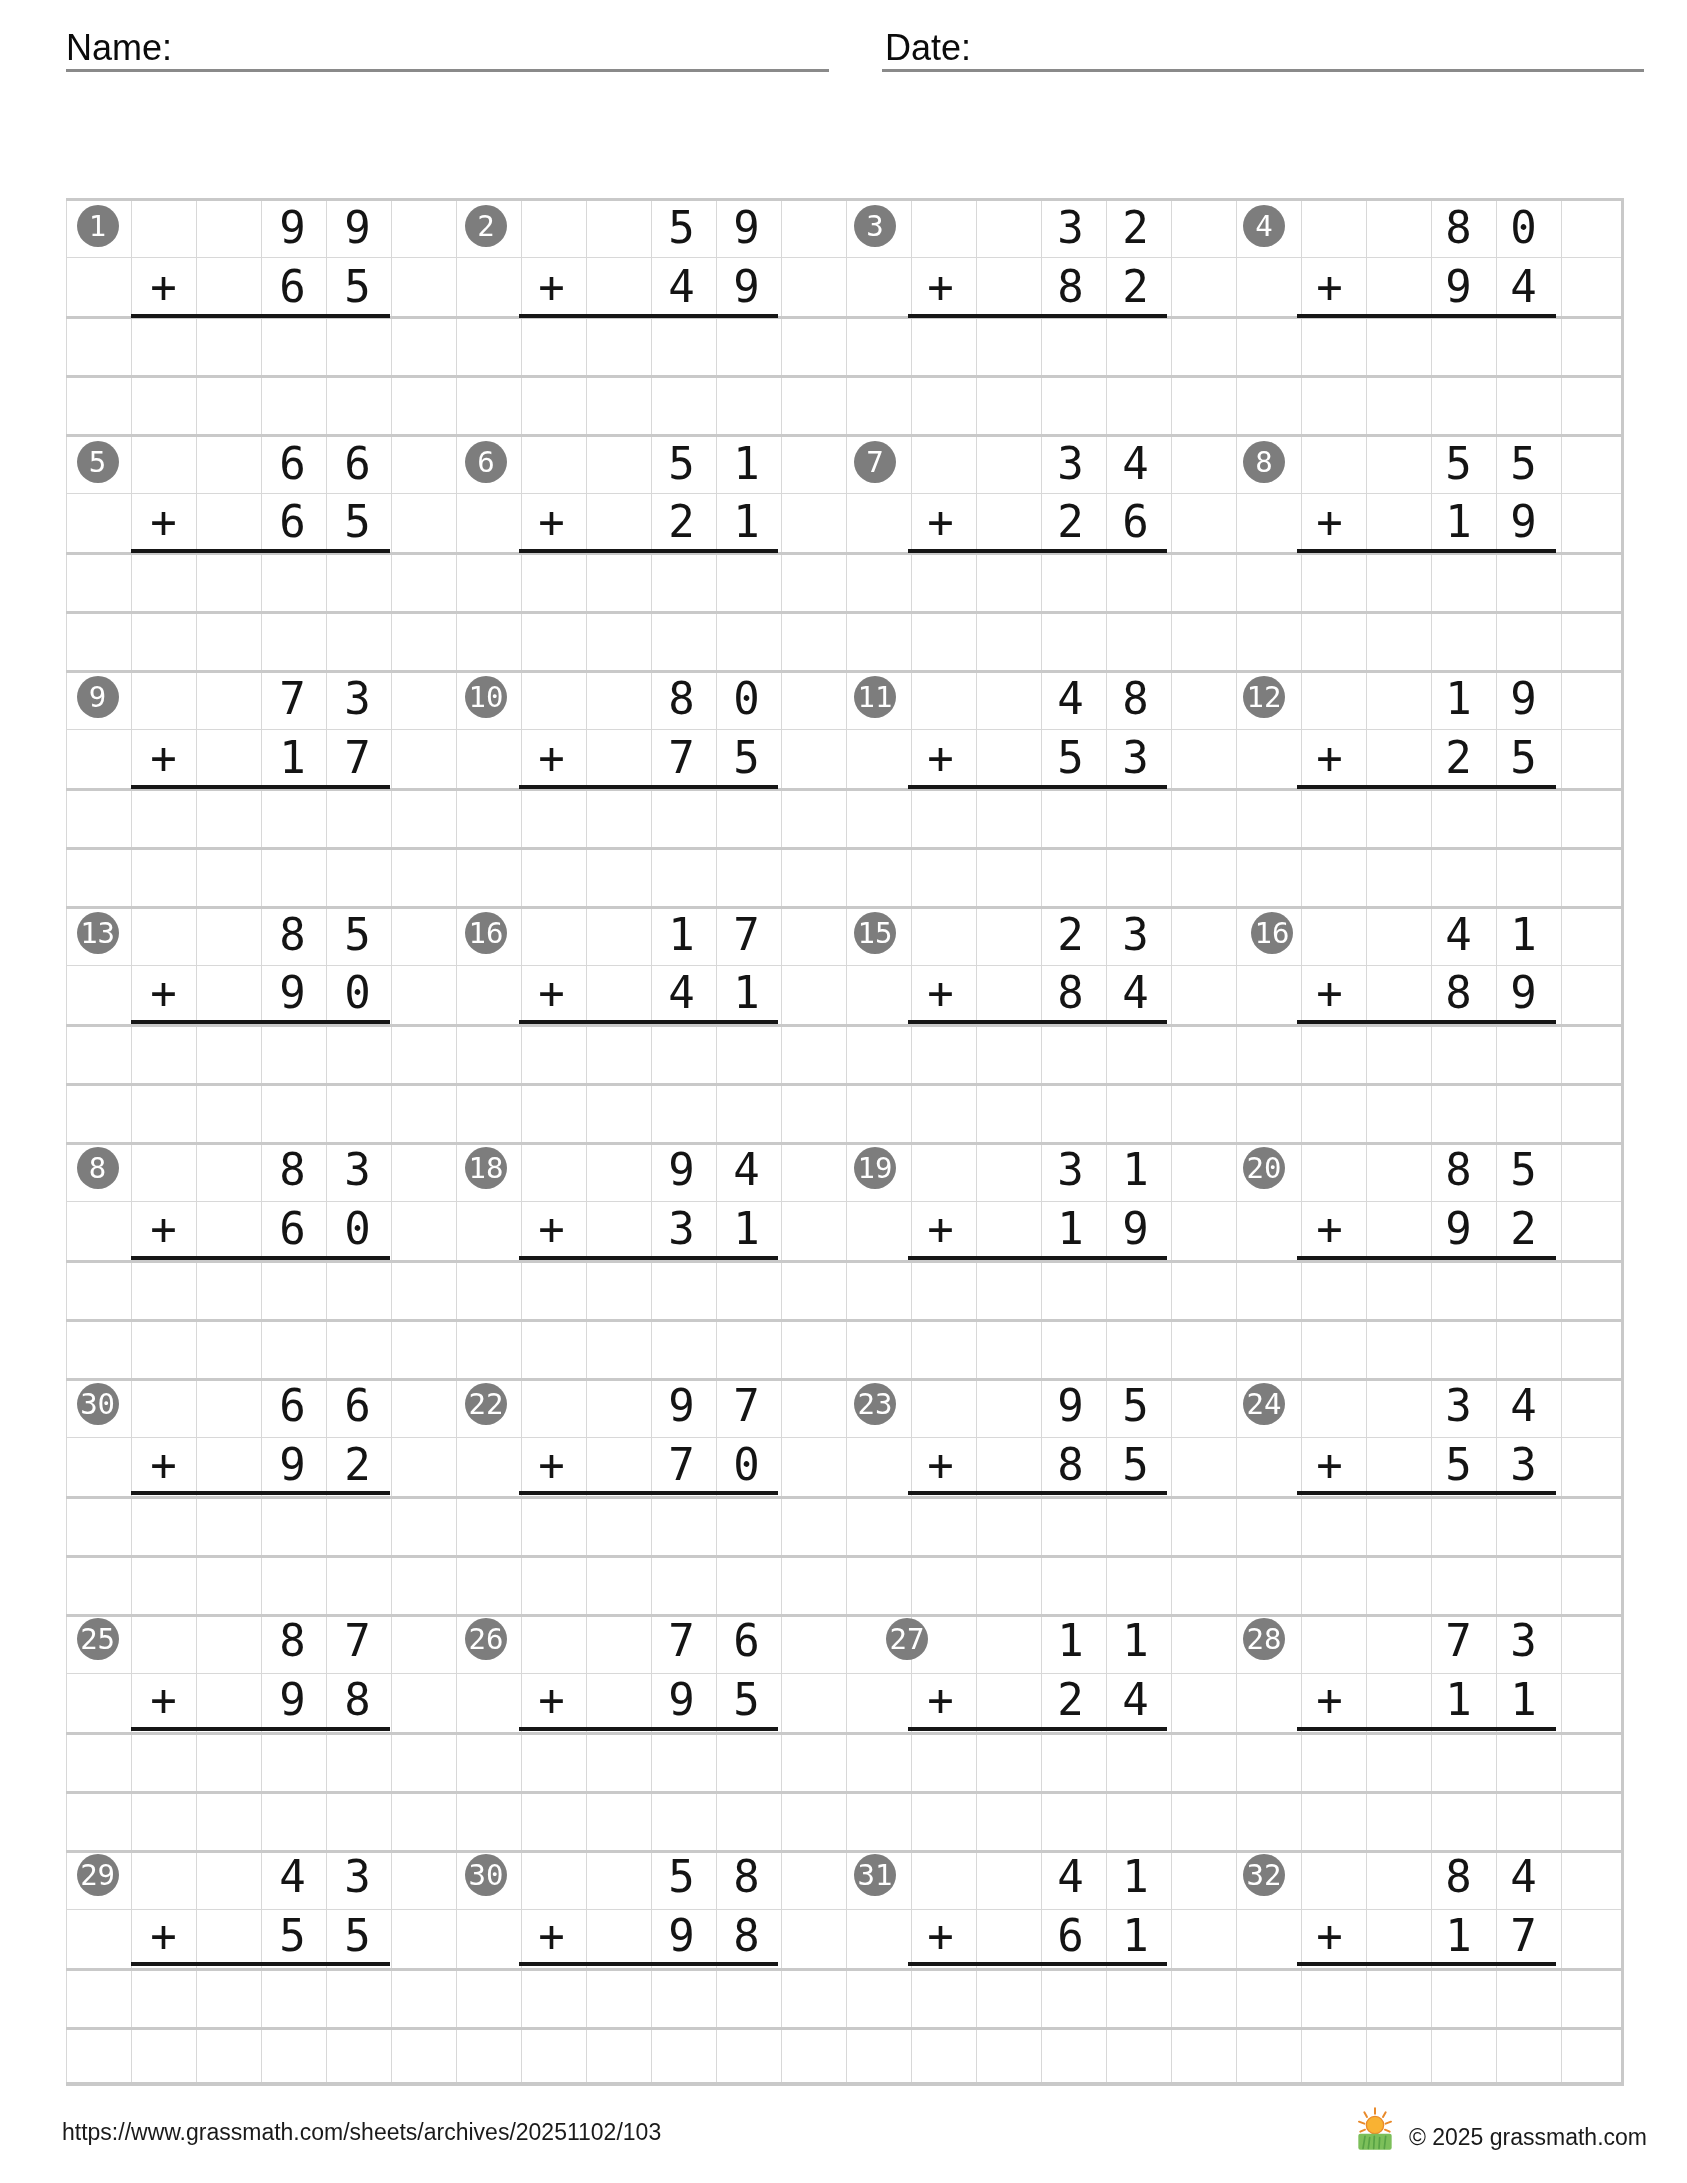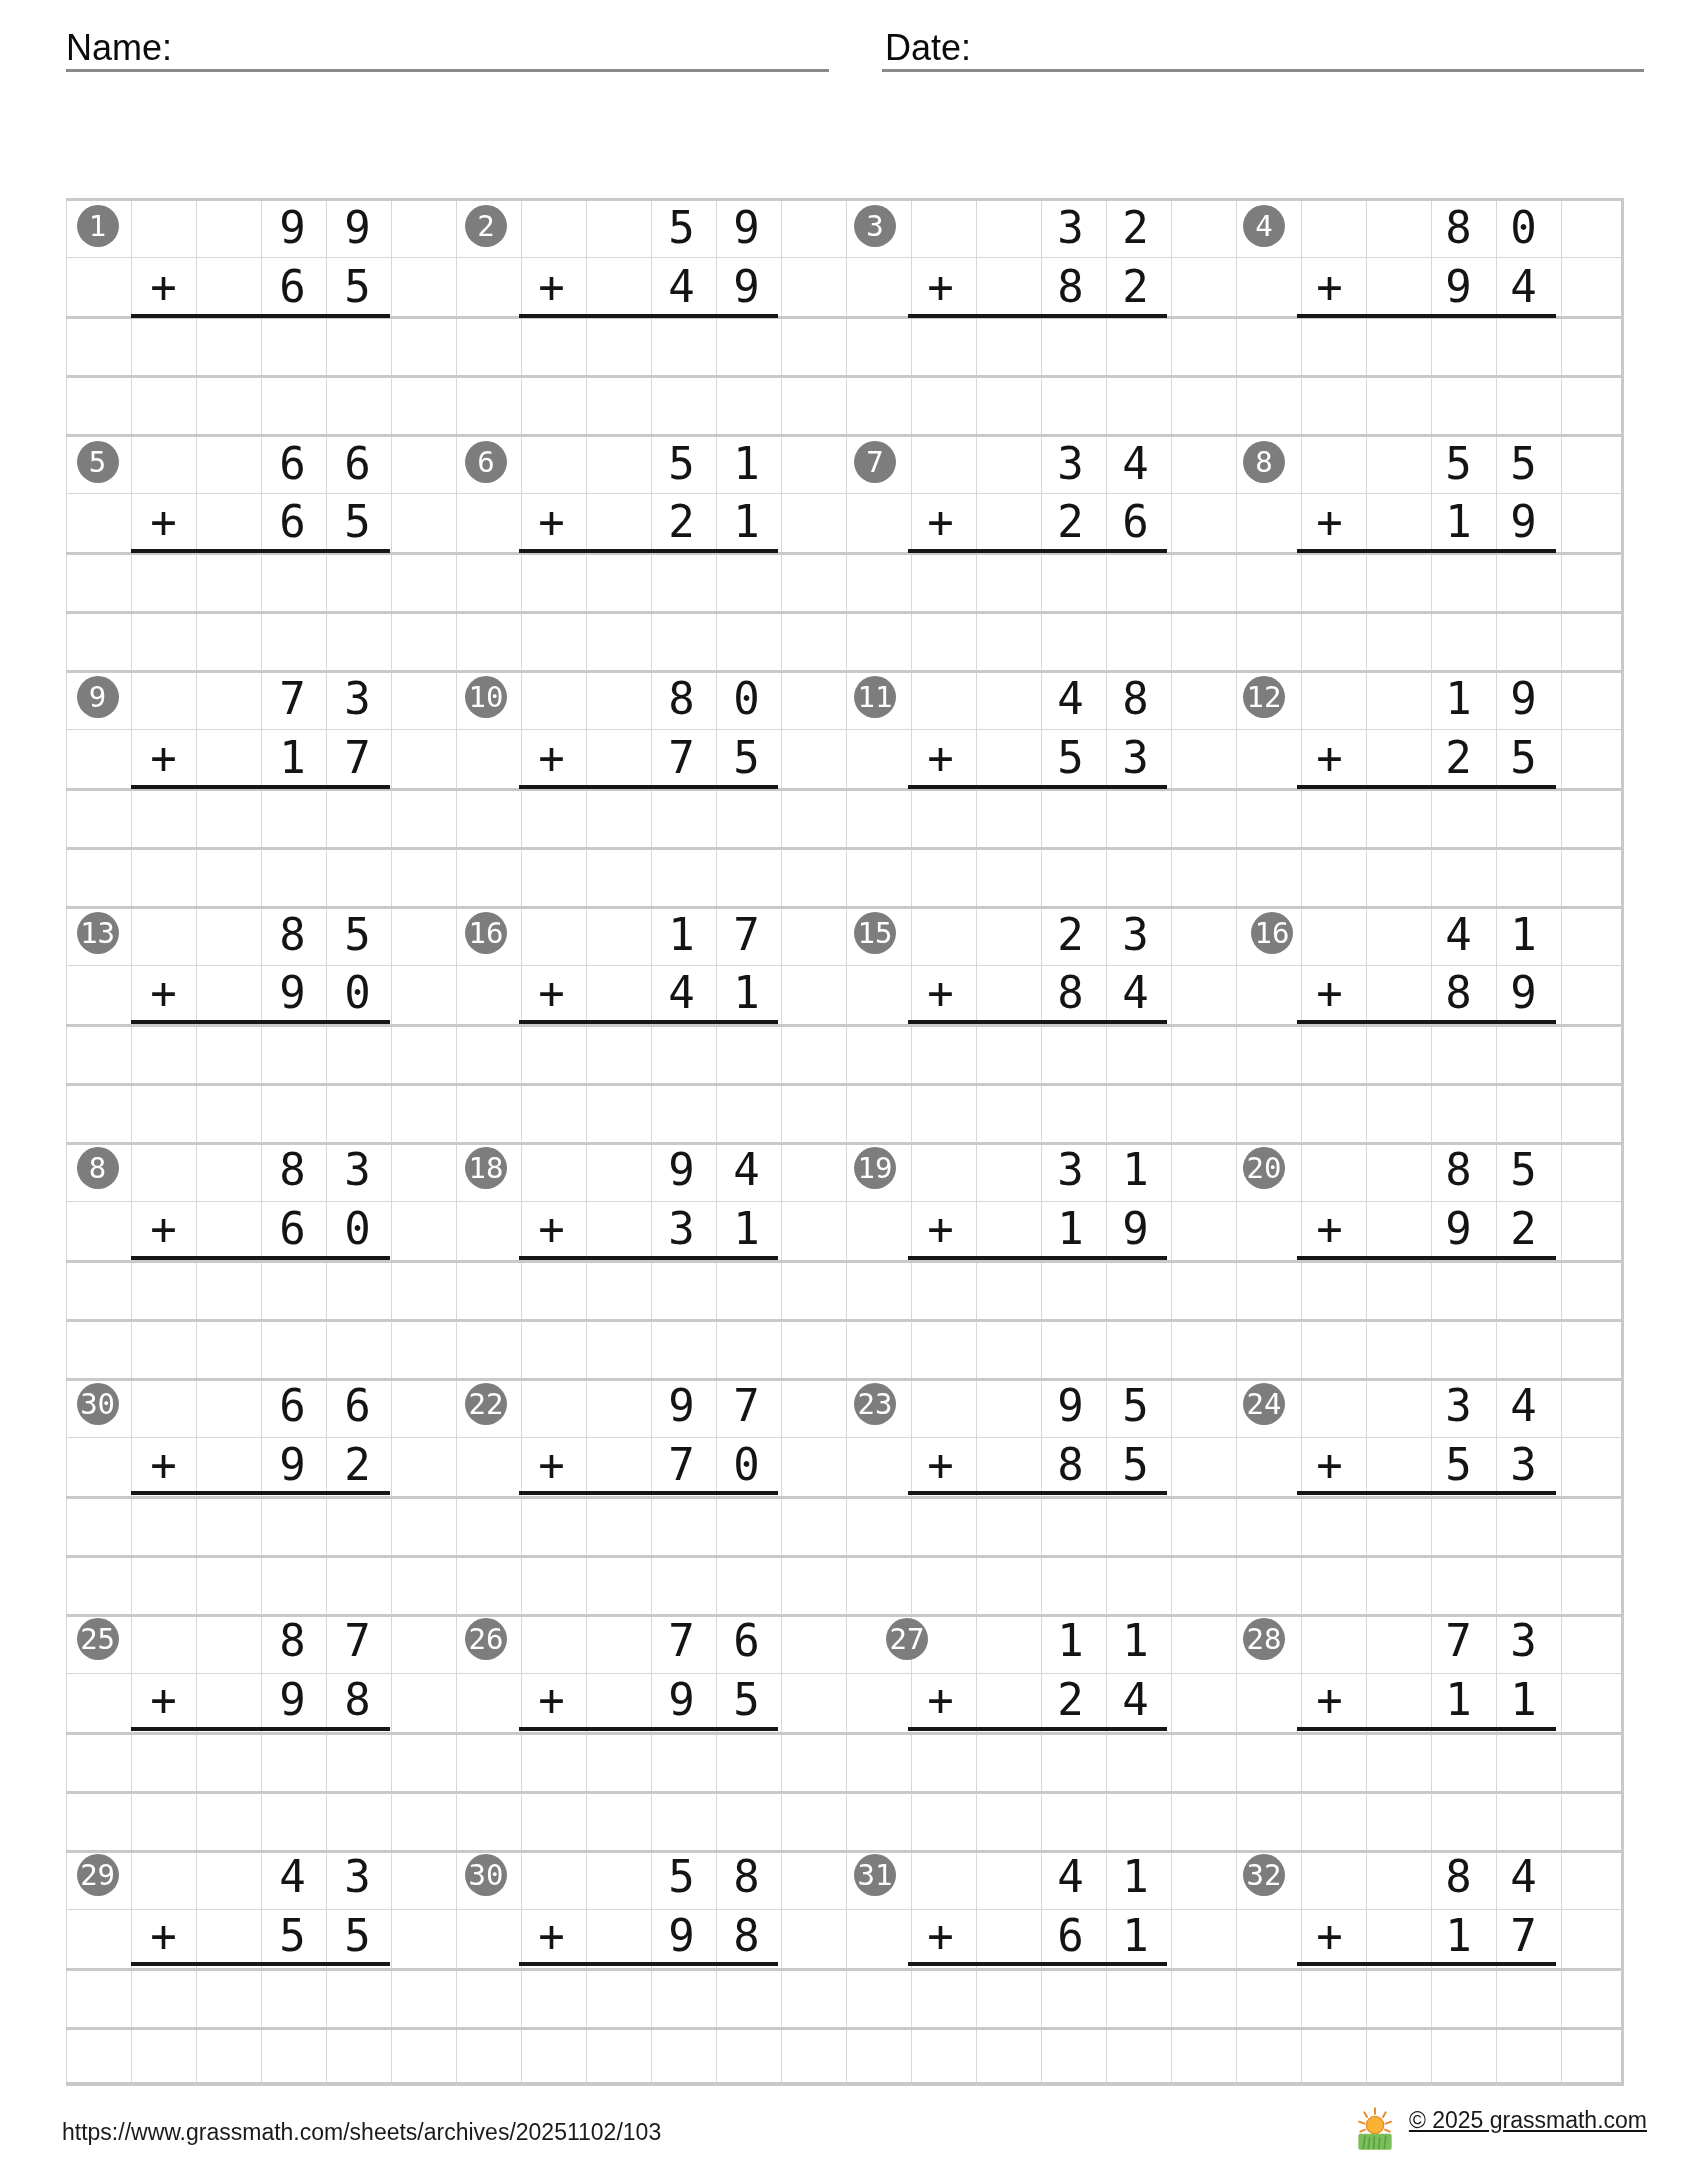--- a/index.html
+++ b/index.html
@@ -39,21 +39,21 @@
   .badge{position:absolute;width:42px;height:42px;border-radius:50%;
     background:var(--badge);color:#fff;
     font-family:"DejaVu Sans Mono",monospace;font-size:29px;
     display:flex;align-items:center;justify-content:center;}
   .cell{position:absolute;width:65px;height:59px;
     display:flex;align-items:center;justify-content:center;
     font-family:"DejaVu Sans Mono",monospace;font-size:44px;color:#141414;}
   .ansline{position:absolute;height:4px;background:var(--answer_line);}
 
   .footer-url{position:absolute;left:62px;top:2119px;font-size:23px;color:#1a1a1a;}
-  .footer-right{position:absolute;right:40px;top:2107px;display:flex;align-items:flex-start;gap:12px;text-decoration:underline;}
+  .footer-right{position:absolute;right:40px;top:2107px;display:flex;align-items:flex-end;gap:12px;}
   .footer-copy{font-size:23px;color:#1a1a1a;}
   .logo{width:44px;height:44px;display:block;}
 </style>
 </head>
 <body>
 
 <div class="page">
 
   <div id="name-label" class="hdr-label">Name:</div>
   <div id="name-line" class="hline"></div>

